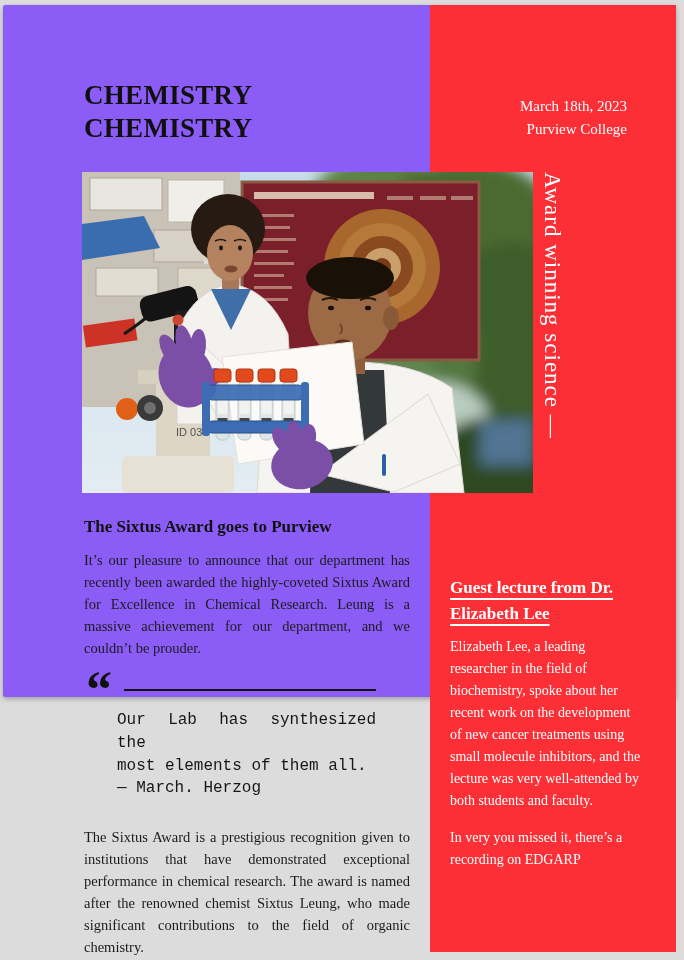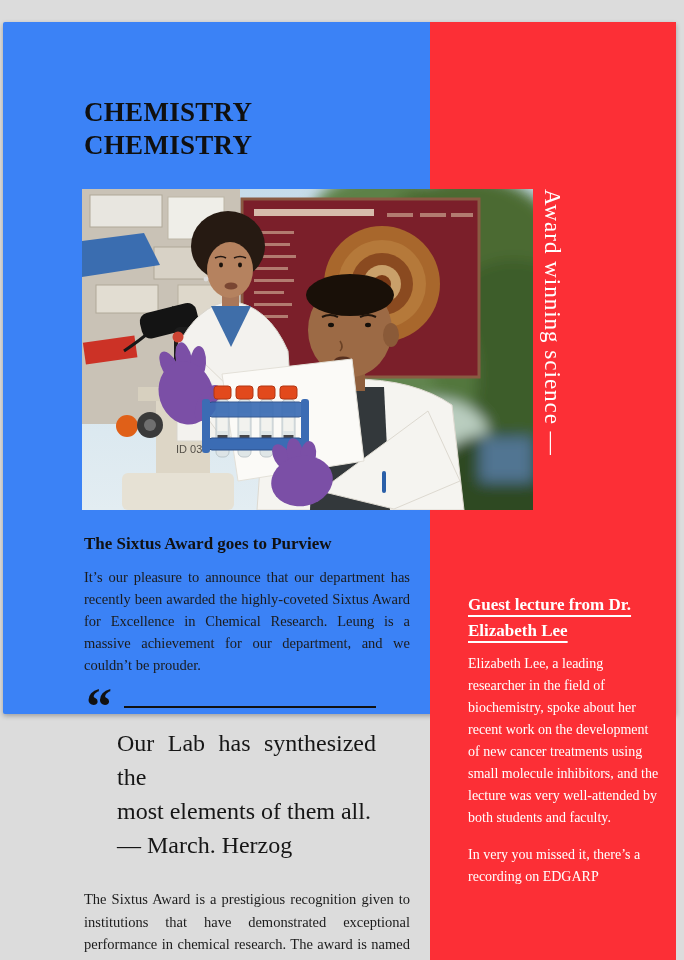--- a/index.html
+++ b/index.html
@@ -5,24 +5,23 @@
   html,body{margin:0;padding:0;}
   body{
     width:684px;height:960px;
     background:#dcdcdc;
     font-family:"Liberation Serif", serif;
     position:relative;
     overflow:hidden;
   }
   .page{
     position:absolute;left:3px;top:5px;width:673px;height:692px;
-    background:#3b82f6;
+    background:#8b5cf6;
     box-shadow:0 2px 5px rgba(0,0,0,.28);
     border-radius:2px 0 0 2px;
-    margin-top:17px;
   }
   .red-col{
     position:absolute;left:427px;top:0;width:246px;height:947px;
     background:#FC2F36;
   }
   .masthead{
     position:absolute;left:81px;top:74px;
     font-size:27px;font-weight:bold;color:#101010;
     line-height:1.22;letter-spacing:.3px;
   }
@@ -55,27 +54,27 @@
     margin:14px 34px 2px 2px;
   }
   .qmark{
     font-size:52px;line-height:34px;font-weight:bold;color:#111;
     flex:0 0 auto;
   }
   .qline{
     flex:1 1 auto;border-top:2px solid #111;margin:16px 0 0 12px;
   }
   .quote-text{
-    margin-left:33px;width:259px;font-size:24px;line-height:1.42;color:#161616;
+    margin-left:33px;width:259px;font-size:16px;line-height:1.42;color:#161616;font-family:Liberation Mono, monospace;
   }
   .quote-text .q1{text-align:justify;text-align-last:justify;}
   .quote-text .q2,.quote-text .q3{text-align:left;}
   .p2{margin-top:26px !important;}
   .sidebar-content{
-    position:absolute;left:465px;top:570px;width:194px;color:#ffffff;
+    position:absolute;left:447px;top:570px;width:194px;color:#ffffff;
   }
   .sidebar-content h3{
     margin:0 0 8px 0;font-size:17px;line-height:1.55;font-weight:bold;
     text-decoration:underline;text-decoration-thickness:1.5px;text-underline-offset:5px;
   }
   .sidebar-content p{
     margin:0;font-size:14px;line-height:1.58;
   }
   .sidebar-note{margin-top:14px !important;}
   .sidebar-link{
@@ -87,20 +86,24 @@
 
 <div class="page">
 
   <div class="red-col"></div>
 
   <div class="masthead">
     <div>CHEMISTRY</div>
     <div>CHEMISTRY</div>
   </div>
 
+  <div class="dateblock">
+    <div>March 18th, 2023</div>
+    <div>Purview College</div>
+  </div>
 
   <div class="photo">
     <svg width="451" height="321" viewBox="0 0 451 321" xmlns="http://www.w3.org/2000/svg">
       <defs>
         <filter id="blur6" x="-40%" y="-40%" width="180%" height="180%">
             <feGaussianBlur stdDeviation="7"></feGaussianBlur>
           </filter>
         <filter id="blur3" x="-40%" y="-40%" width="180%" height="180%">
             <feGaussianBlur stdDeviation="3"></feGaussianBlur>
           </filter>

